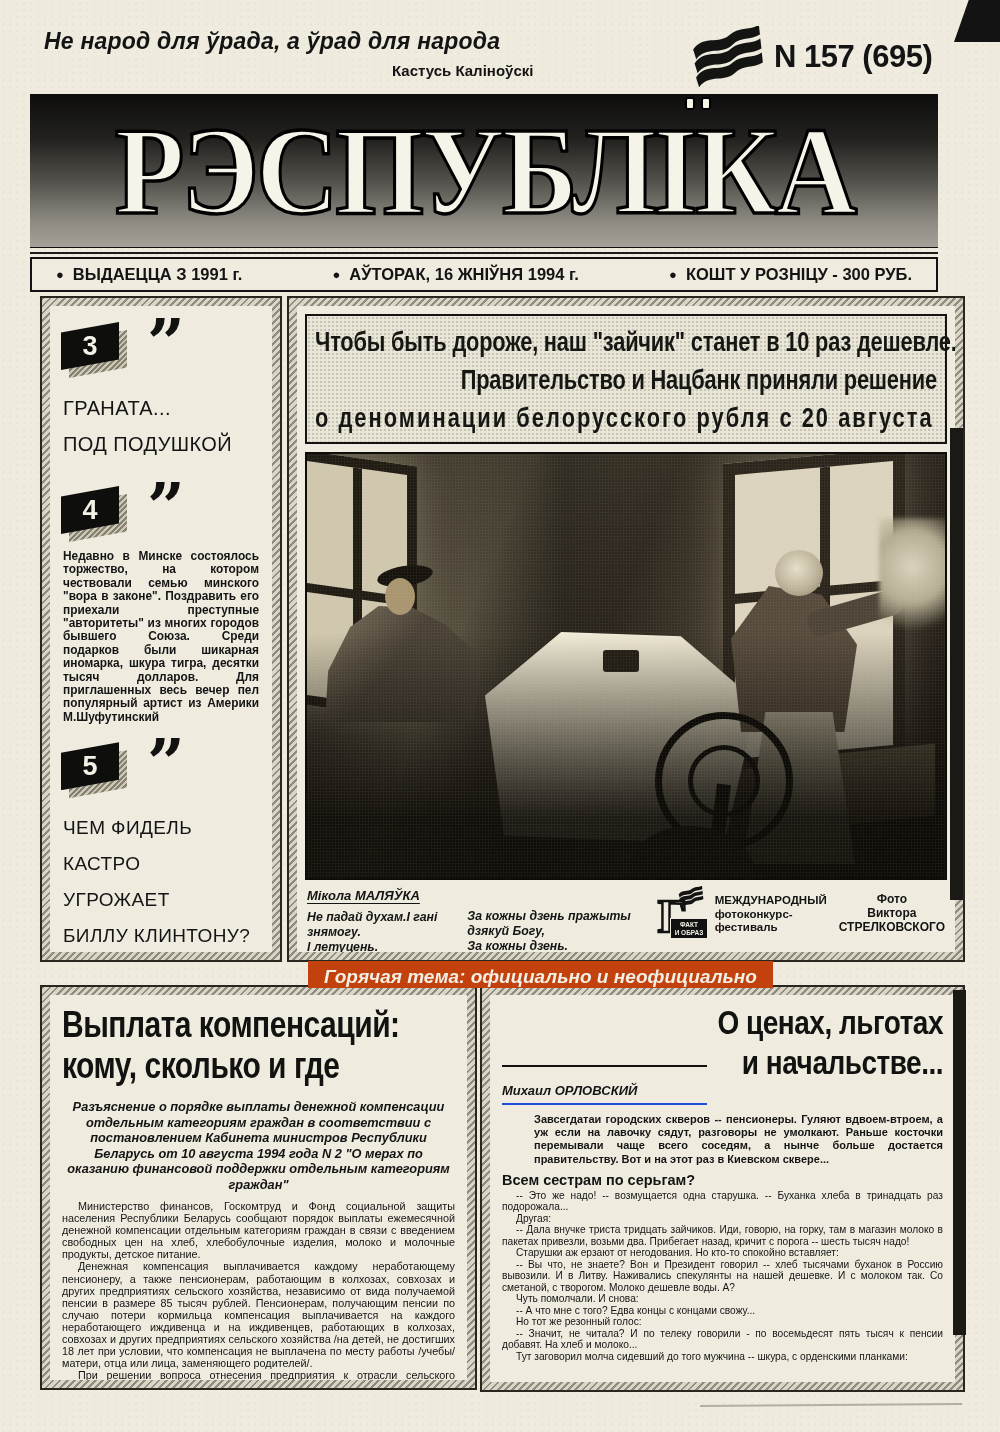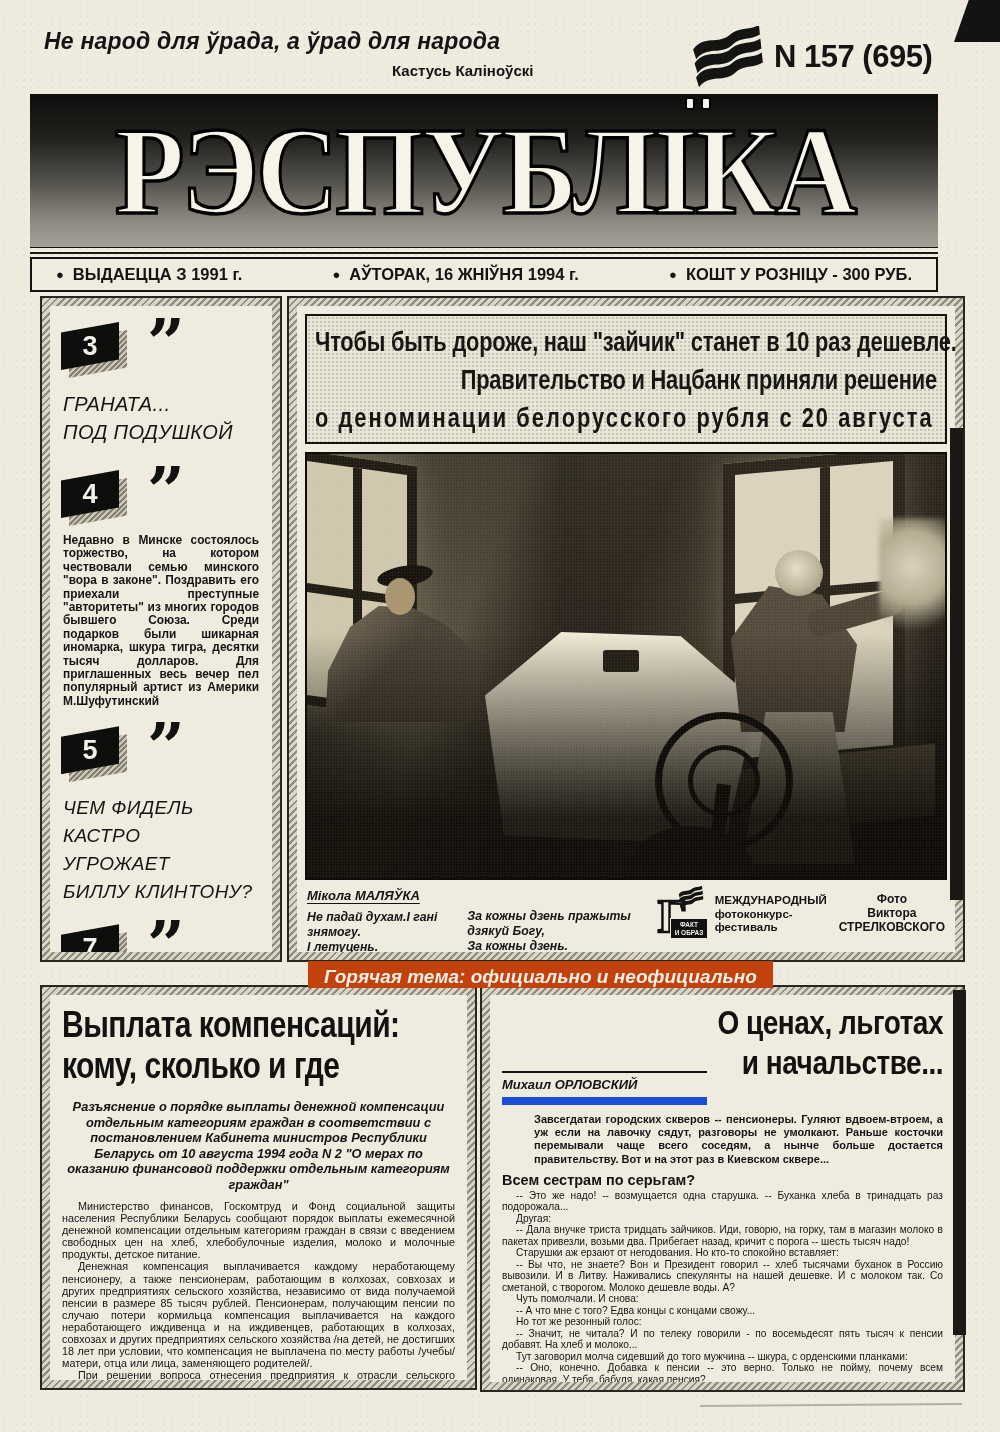--- a/index.html
+++ b/index.html
@@ -53,21 +53,21 @@
   .pbadge { position:absolute; left:0; top:4px; width:58px; height:48px; }
   .pbadge .psh { position:absolute; left:8px; top:8px; width:100%; height:100%;
     background:repeating-linear-gradient(135deg,#86826f 0 2px,#cdc9ba 2px 4px);
     clip-path:polygon(0 22%,100% 0,100% 78%,0 100%); }
   .pbadge .pface { position:absolute; inset:0; background:#0e0e0d;
     clip-path:polygon(0 22%,100% 0,100% 78%,0 100%);
     display:flex; align-items:center; justify-content:center;
     color:#f4f1e6; font-weight:700; font-size:27px; }
   .quote-glyph { position:absolute; left:86px; top:-8px; font-family:"DejaVu Serif", serif;
     font-weight:700; font-size:66px; line-height:1; letter-spacing:-5px; color:#121210; }
-  .sb-title { font-style:italic; font-size:20px; line-height:28px; letter-spacing:.4px;
+  .sb-title { font-size:20px; line-height:36px; letter-spacing:.4px;
     white-space:pre-line; margin:14px 0 0 2px; }
   .sb-par { font-weight:700; font-size:11.9px; line-height:13.4px; text-align:justify;
     margin-top:10px; padding:0 2px; }
   .mt22 { margin-top:20px; } .mt16 { margin-top:14px; }
 
   
   .main-col { left:287px; top:296px; width:678px; height:666px; }
   .main-col .frame-inner { padding:8px; }
   .headline-box { border:2px solid #131311; background:#e9e6d8;
     background-image:radial-gradient(#c6c3b4 1px, transparent 1px); background-size:4px 4px;
@@ -155,21 +155,21 @@
   .bl-body { margin-top:8px; }
   .bl-body p { font-size:10.8px; line-height:12.1px; text-align:justify; text-indent:16px; }
 
   .box-right { left:480px; top:985px; width:485px; height:407px; }
   .box-right .frame-inner { padding:8px 12px 6px; }
   .br-head { position:relative; height:102px; }
   .br-title { position:absolute; right:0; top:0; font-weight:700; font-size:28px; line-height:33px;
     letter-spacing:-.5px; text-align:right; white-space:pre-line; transform:scale(1.0,1.2);
     transform-origin:right top; color:#121210; }
   .br-byline { position:absolute; left:0; bottom:0; width:205px; border-top:2px solid #111;
-    border-bottom:8px solid #1d4ed8; padding:4px 0 5px; font-weight:700; font-style:italic; font-size:13px; }
+    border-bottom:2px solid #1d4ed8; padding:16px 0 5px; font-weight:700; font-style:italic; font-size:13px; }
   .br-lead { margin:8px 0 6px 32px; font-weight:700; font-size:11px; line-height:13.2px; text-align:justify; }
   .br-subhead { font-weight:700; font-size:14.5px; margin:4px 0 2px; }
   .br-body p { font-size:10.2px; line-height:11.5px; text-align:justify; text-indent:14px; }
 
   .dark-strip { background:#1b1915; }
   .pencil { left:700px; top:1404px; width:262px; height:2px; background:rgba(90,85,70,.4); transform:rotate(-.4deg); }
 </style>
 </head>
 <body>
 
@@ -357,21 +357,20 @@
       <p>-- Это же надо! -- возмущается одна старушка. -- Буханка хлеба в тринадцать раз подорожала...</p>
       <p>Другая:</p>
       <p>-- Дала внучке триста тридцать зайчиков. Иди, говорю, на горку, там в магазин молоко в пакетах привезли, возьми два. Прибегает назад, кричит с порога -- шесть тысяч надо!</p>
       <p>Старушки аж ерзают от негодования. Но кто-то спокойно вставляет:</p>
       <p>-- Вы что, не знаете? Вон и Президент говорил -- хлеб тысячами буханок в Россию вывозили. И в Литву. Наживались спекулянты на нашей дешевке. И с молоком так. Со сметаной, с творогом. Молоко дешевле воды. А?</p>
       <p>Чуть  помолчали. И снова:</p>
       <p>-- А что мне с того? Едва концы с концами свожу...</p>
       <p>Но тот же резонный голос:</p>
       <p>-- Значит, не читала? И по телеку говорили - по восемьдесят пять тысяч к пенсии добавят. На хлеб и молоко...</p>
       <p>Тут заговорил молча сидевший до того мужчина -- шкура, с орденскими планками:</p>
-      <p>-- Оно, конечно. Добавка к пенсии -- это верно. Только не пойму, почему всем одинаковая. У тебя, бабуля, какая пенсия?</p>
 
     </div>
 
   </div>
 </div>
 
 <div class="abs dark-strip" style="left:950px; top:428px; width:13px; height:472px;"></div>
 <div class="abs dark-strip" style="left:953px; top:990px; width:13px; height:345px;"></div>
 <div class="abs pencil"></div>
 

